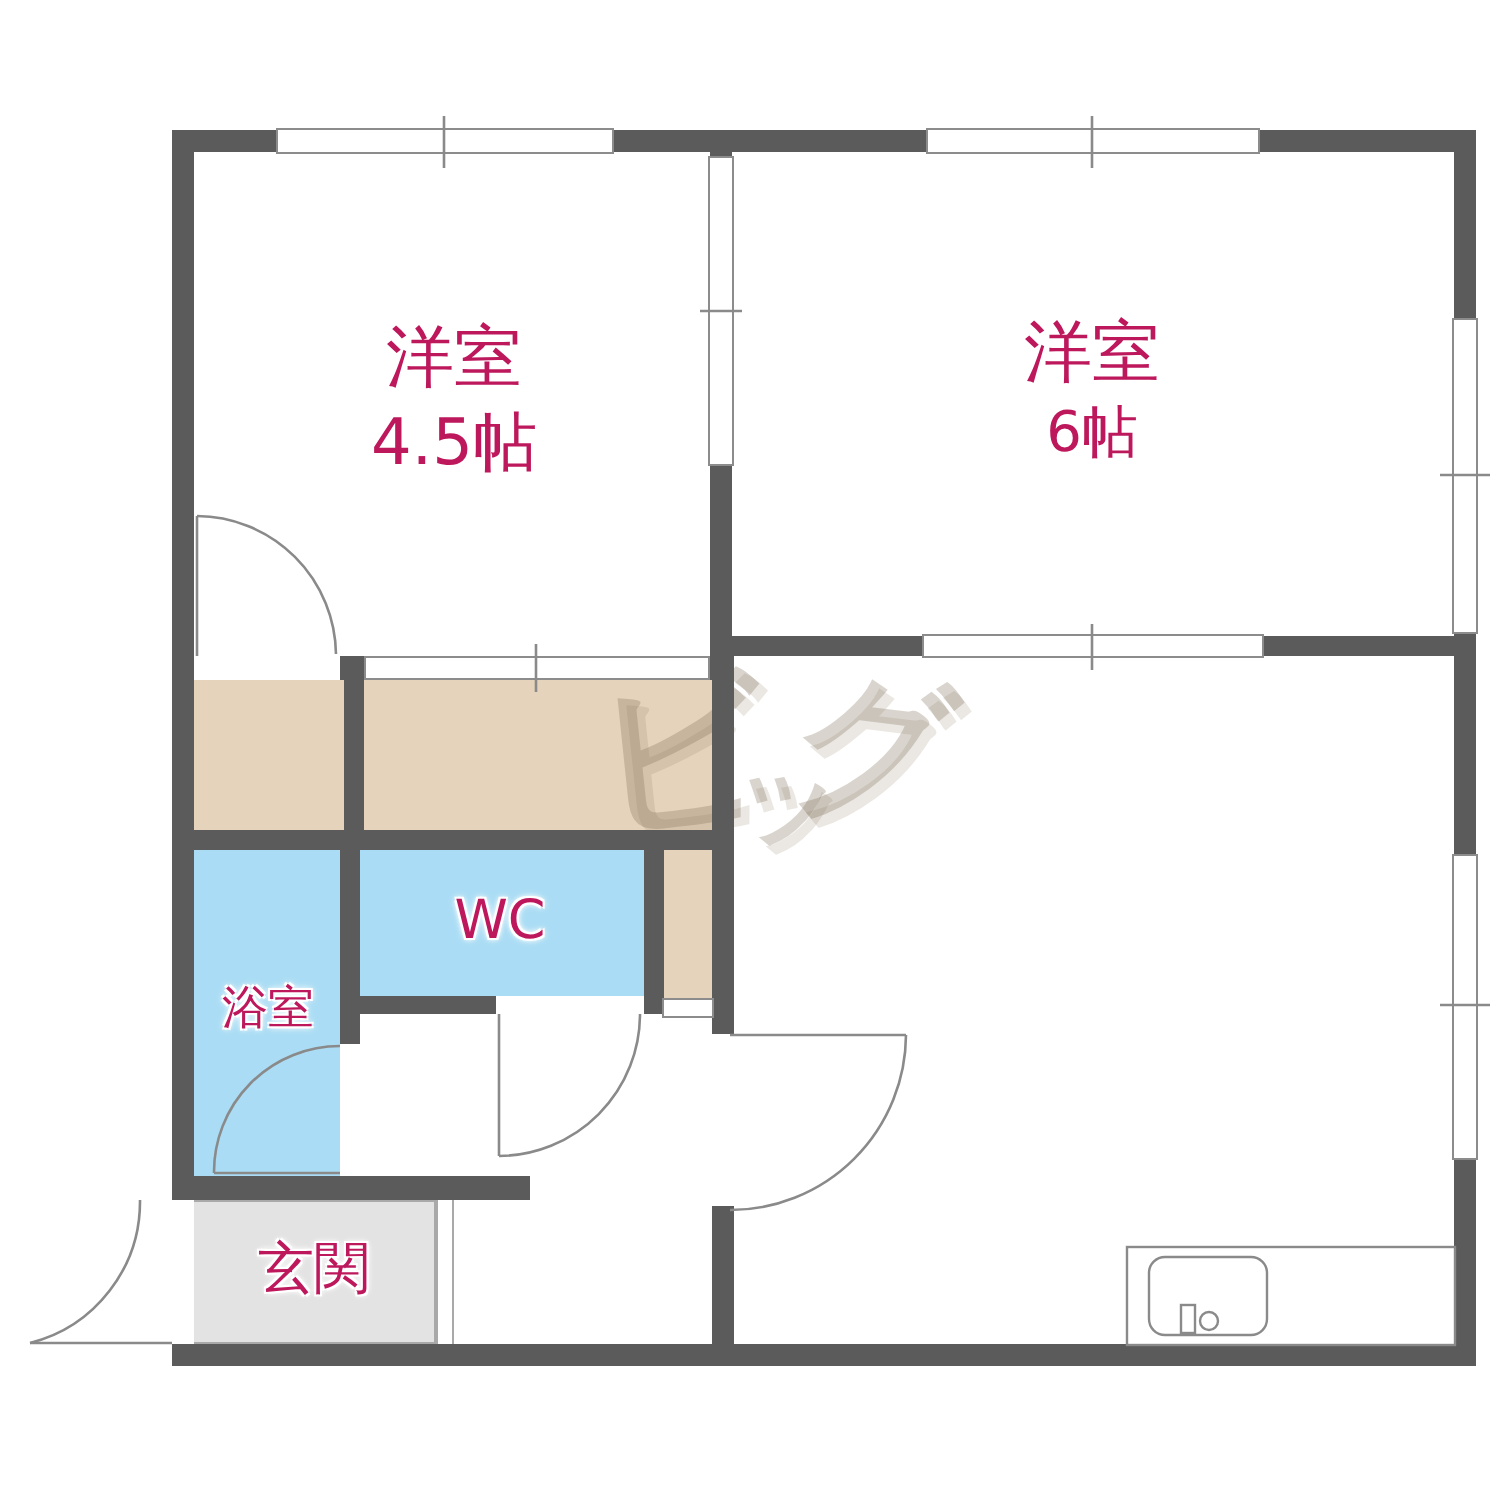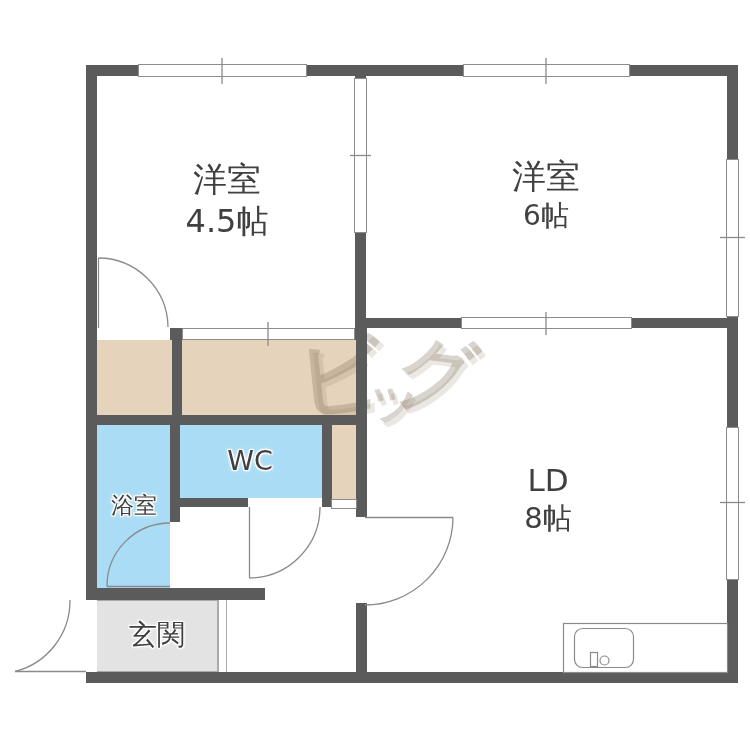--- a/index.html
+++ b/index.html
@@ -9,21 +9,21 @@
   }
   .abs{position:absolute;}
   .wall{position:absolute;background:#5c5b5b;}
   .floor-hall{position:absolute;background:#e6d3bb;}
   .floor-wet{position:absolute;background:#aaddf5;}
   .floor-entry{position:absolute;background:#e3e3e3;border:1px solid #a9a9a9;box-sizing:border-box;}
   .window{position:absolute;background:#ffffff;border:1px solid #8c8c8c;box-sizing:border-box;}
   .doorgap{position:absolute;background:#ffffff;}
   .label{
     position:absolute;transform:translate(-50%,-50%);
-    color:#404040;text-align:center;white-space:nowrap;line-height:1.25;font-weight:500;
+    color:#be185d;text-align:center;white-space:nowrap;line-height:1.25;font-weight:500;
     text-shadow:0 0 3px #fff,0 0 3px #fff,0 0 4px #fff,1px 1px 0 #fff,-1px -1px 0 #fff,1px -1px 0 #fff,-1px 1px 0 #fff;
   }
   .wm{
     position:absolute;color:rgba(130,112,90,0.30);font-weight:bold;
     text-shadow:4px 4px 0 rgba(130,112,90,0.16);line-height:1;
   }
   svg .stroke{stroke:#8a8a8a;stroke-width:1.3;fill:none;}
   svg .fixture{stroke:#8a8a8a;stroke-width:1.2;fill:#ffffff;}
 </style>
 </head>
@@ -110,21 +110,17 @@
   </svg>
 
   <div class="label" style="left:227px;top:199px;font-size:34px;">
     <div>洋室</div>
     <div style="font-size:32px;">4.5帖</div>
   </div>
   <div class="label" style="left:546px;top:194px;font-size:34px;">
     <div>洋室</div>
     <div style="font-size:28px;">6帖</div>
   </div>
-  <div class="label" style="left:548px;top:498px;font-size:31px;">
-    <div>LD</div>
-    <div style="font-size:29px;">8帖</div>
-  </div>
   <div class="label" style="left:250px;top:461px;font-size:27px;">WC</div>
   <div class="label" style="left:134px;top:505px;font-size:23px;">浴室</div>
   <div class="label" style="left:157px;top:634px;font-size:28px;">玄関</div>
 
 </div>
 
 </body></html>

